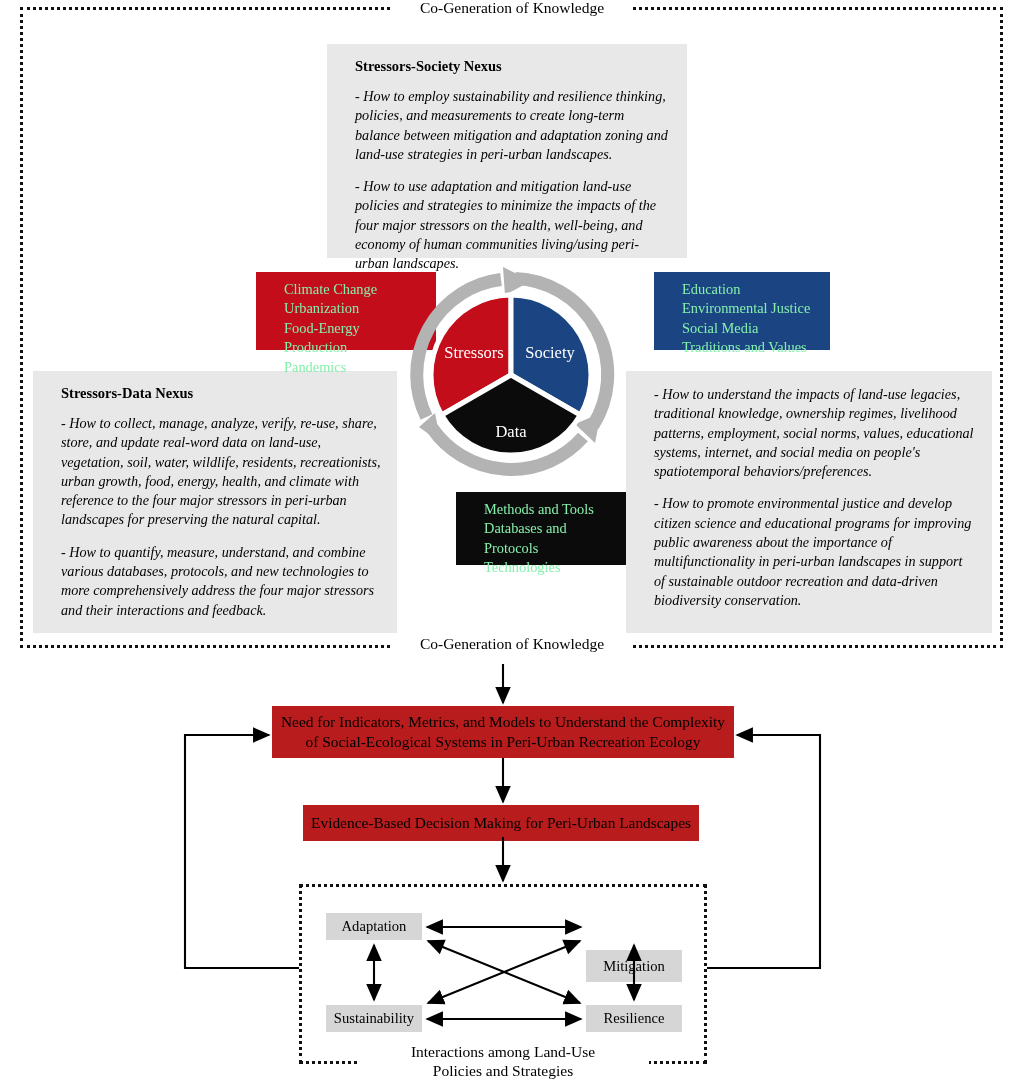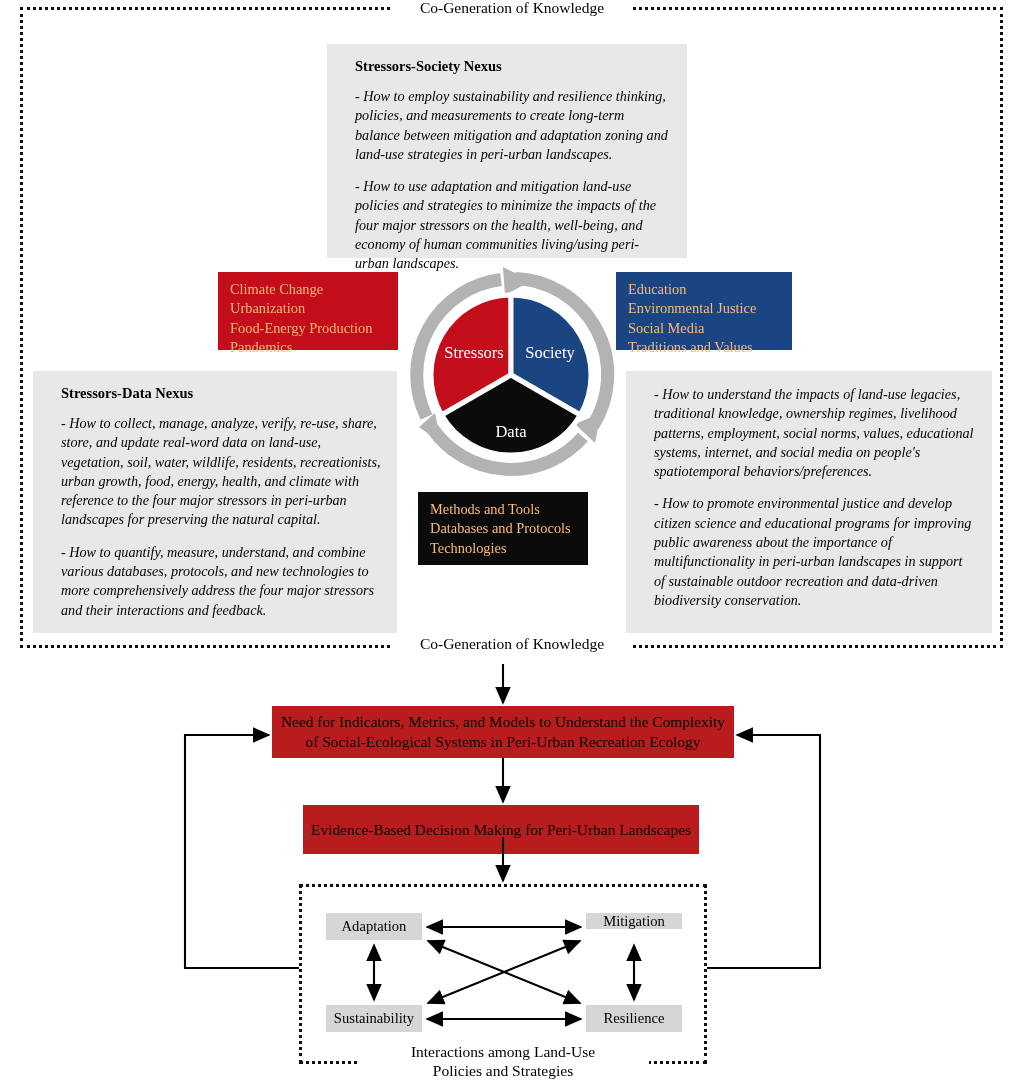--- a/index.html
+++ b/index.html
@@ -77,24 +77,25 @@
   .nexus-para:last-child { margin-bottom: 0; }
 
   #panel-stressors-society { left: 327px; top: 44px;  width: 360px; height: 214px; }
   #panel-stressors-data    { left: 33px;  top: 371px; width: 364px; height: 262px; }
   #panel-society-data      { left: 626px; top: 371px; width: 366px; height: 262px; }
 
   
   .key-box {
     position: absolute;
     box-sizing: border-box;
-    padding: 8px 10px 8px 12px;
-    color: #fdba74;
+    padding: 8px 10px 8px 28px;
+    color: #86efac;
     font-size: 14.4px;
     line-height: 19.4px;
+    margin-left: 38px;
   }
   #key-stressors { left: 218px; top: 272px; width: 180px; height: 78px; background: #c40d1a; }
   #key-society   { left: 616px; top: 272px; width: 176px; height: 78px; background: #1b4582; }
   #key-data      { left: 418px; top: 492px; width: 170px; height: 73px; background: #0b0b0b; }
 
   
   #wheel {
     position: absolute;
     left: 405px;
     top: 265px;
@@ -116,35 +117,35 @@
     box-sizing: border-box;
     display: flex;
     align-items: center;
     justify-content: center;
     text-align: center;
     font-size: 15.4px;
     line-height: 20px;
     padding: 4px 8px;
   }
   #flow-need     { left: 272px; top: 706px; width: 462px; height: 52px; }
-  #flow-evidence { left: 303px; top: 805px; width: 396px; height: 49px; }
+  #flow-evidence { left: 303px; top: 805px; width: 396px; height: 36px; }
 
   
   .node-box {
     position: absolute;
     background: #d6d6d6;
     box-sizing: border-box;
     display: flex;
     align-items: center;
     justify-content: center;
     text-align: center;
     font-size: 14.6px;
   }
   #node-adaptation     { left: 326px; top: 913px;  width: 96px; height: 27px; }
-  #node-mitigation     { left: 586px; top: 913px;  width: 96px; height: 16px; }
+  #node-mitigation     { left: 586px; top: 950px;  width: 96px; height: 32px; }
   #node-sustainability { left: 326px; top: 1005px; width: 96px; height: 27px; }
   #node-resilience     { left: 586px; top: 1005px; width: 96px; height: 27px; }
 
   
   .arrow-layer {
     position: absolute;
     left: 0;
     top: 0;
     width: 1027px;
     height: 1085px;

